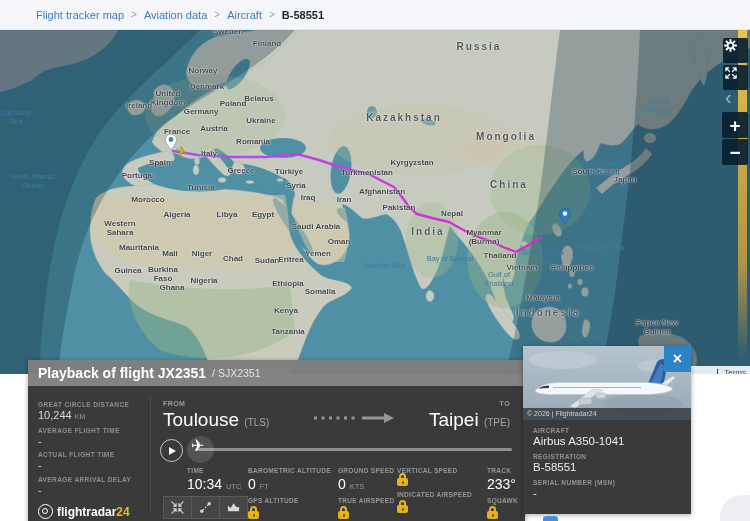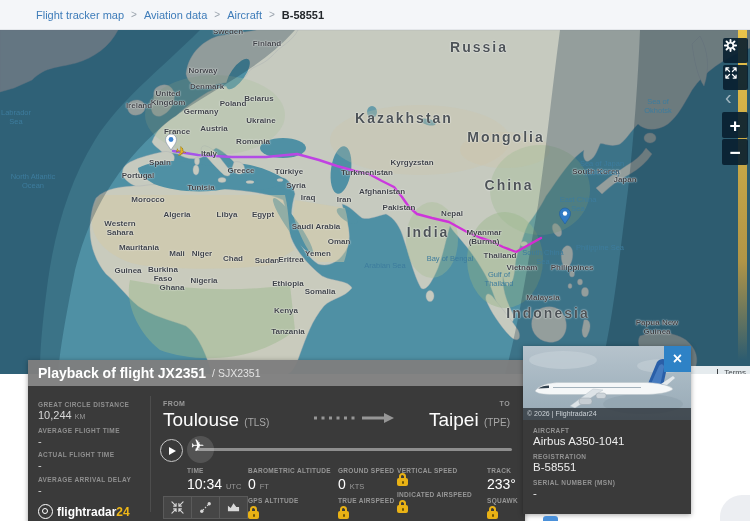--- a/index.html
+++ b/index.html
@@ -10,21 +10,21 @@
   .crumbbar{position:absolute;left:0;top:0;width:750px;height:30px;background:#f4f6f9;border-bottom:1px solid #e4e7eb;display:flex;align-items:center;padding-left:36px;box-sizing:border-box;}
   .crumb{font-size:11px;color:#3e7cb9;text-decoration:none;cursor:pointer;}
   .crumb-sep{font-size:10px;color:#9aa3ad;margin:0 7px;}
   .crumb-cur{font-size:11px;color:#23272b;font-weight:bold;}
 
   
   .maparea{position:absolute;left:0;top:30px;width:750px;height:344px;overflow:hidden;background:#4f90a4;}
   .maparea svg{position:absolute;left:0;top:0;}
   .mlabels{position:absolute;left:0;top:0;width:750px;height:344px;pointer-events:none;}
   .mlabel{position:absolute;transform:translate(-50%,-50%);font-size:8px;line-height:1.15;color:#3e4247;font-weight:700;text-align:center;white-space:nowrap;text-shadow:0 0 2px rgba(255,255,255,.8),0 0 1px rgba(255,255,255,.9);}
-  .mlabel.b{font-size:14px;letter-spacing:2px;color:#4d5357;}
+  .mlabel.b{font-size:10px;letter-spacing:2px;color:#4d5357;}
   .mlabel.s{font-size:7.5px;font-weight:400;color:#3d7c9d;text-shadow:none;}
   .mlabel.wrap{white-space:normal;}
 
   .mapctl{position:absolute;width:25px;height:25px;background:rgba(9,31,48,.92);color:#fff;display:flex;align-items:center;justify-content:center;cursor:pointer;border-radius:2px;}
   .mapctl.txt{font-size:19px;font-weight:bold;line-height:1;}
   .chev{position:absolute;color:rgba(255,255,255,.55);font-size:20px;cursor:pointer;}
   .attrib{position:absolute;right:0;top:336px;height:12px;background:rgba(255,255,255,.88);display:flex;align-items:center;padding:0 4px;}
   .scalebar{width:38px;height:5px;border-bottom:1.5px solid #3c4043;border-left:1px solid #3c4043;border-right:1px solid #3c4043;margin-right:6px;}
   .terms{font-size:8px;color:#44484c;cursor:pointer;}
 
@@ -230,21 +230,21 @@
         <div class="mlabel" style="left: 543px; top: 268px;">Malaysia</div>
         <div class="mlabel" style="left: 596px; top: 142px;">South Korea</div>
         <div class="mlabel" style="left: 625px; top: 150px;">Japan</div>
         <div class="mlabel" style="left: 148px; top: 170px;">Morocco</div>
         <div class="mlabel" style="left: 201px; top: 158px;">Tunisia</div>
         <div class="mlabel" style="left: 177px; top: 185px;">Algeria</div>
         <div class="mlabel" style="left: 221px; top: 185px; padding-left: 12px;">Libya</div>
         <div class="mlabel" style="left: 263px; top: 185px;">Egypt</div>
         <div class="mlabel wrap" style="left: 120px; top: 198px; width: 46px;">Western Sahara</div>
         <div class="mlabel" style="left: 139px; top: 218px;">Mauritania</div>
-        <div class="mlabel" style="left: 177px; top: 224px;">Mali</div>
+        <div class="mlabel" style="left: 170px; top: 224px;">Mali</div>
         <div class="mlabel" style="left: 202px; top: 224px;">Niger</div>
         <div class="mlabel" style="left: 233px; top: 229px;">Chad</div>
         <div class="mlabel" style="left: 267px; top: 231px;">Sudan</div>
         <div class="mlabel" style="left: 291px; top: 230px;">Eritrea</div>
         <div class="mlabel" style="left: 288px; top: 254px;">Ethiopia</div>
         <div class="mlabel" style="left: 320px; top: 262px;">Somalia</div>
         <div class="mlabel" style="left: 286px; top: 281px;">Kenya</div>
         <div class="mlabel" style="left: 288px; top: 302px;">Tanzania</div>
         <div class="mlabel" style="left: 204px; top: 251px;">Nigeria</div>
         <div class="mlabel" style="left: 172px; top: 258px;">Ghana</div>

